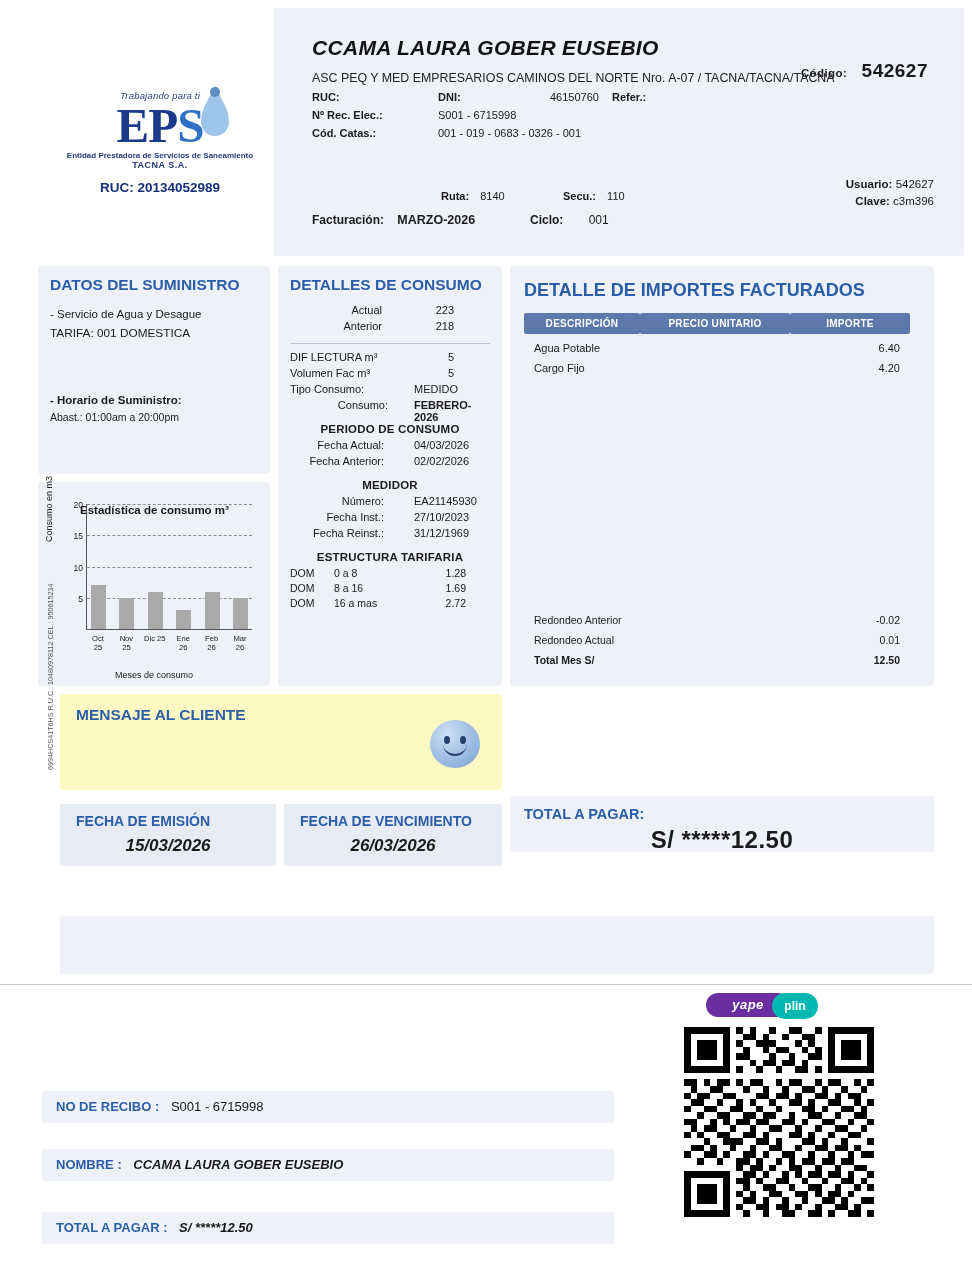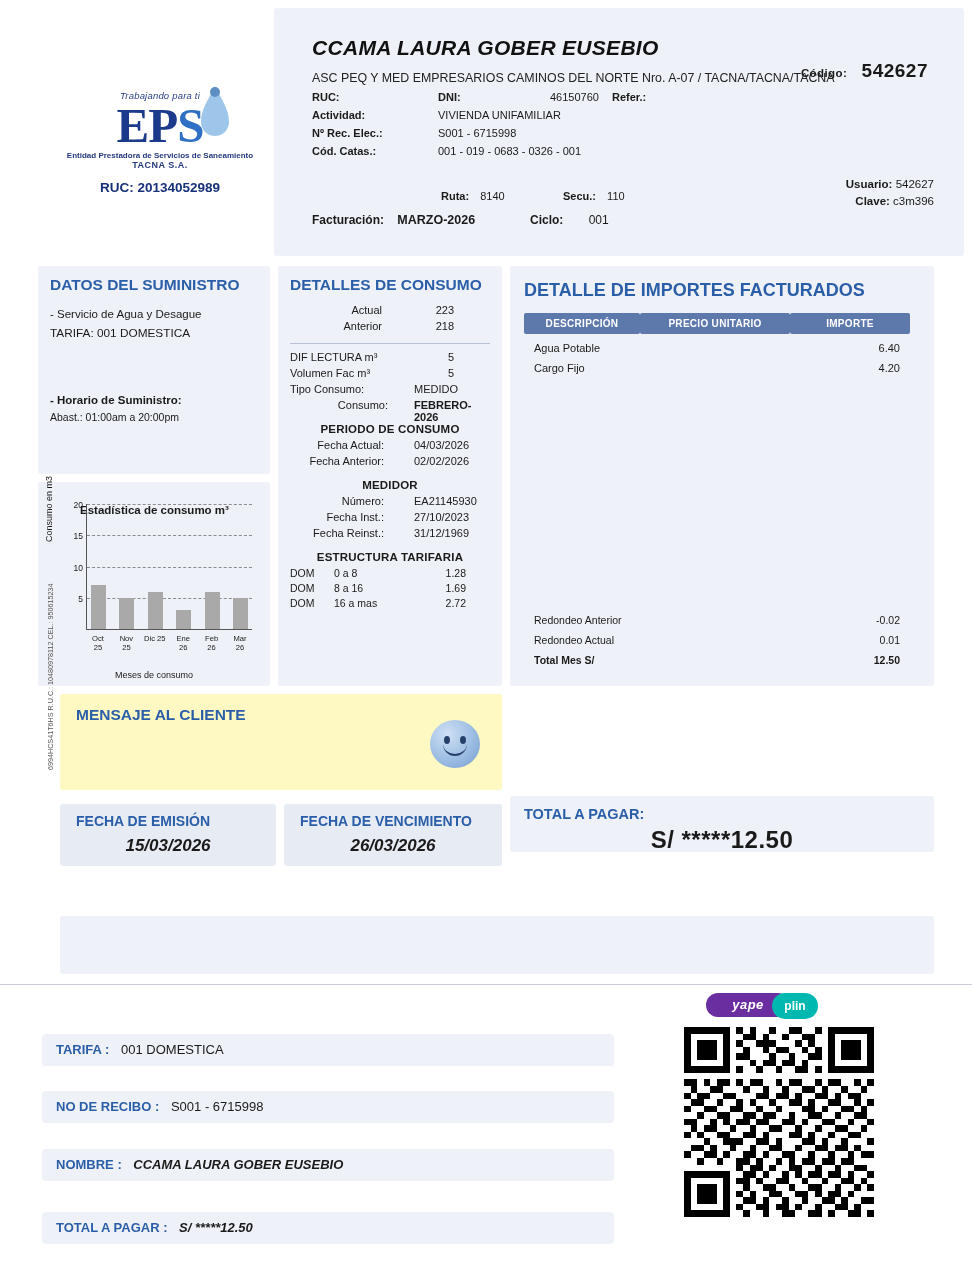--- a/index.html
+++ b/index.html
@@ -169,24 +169,20 @@
     </div>
     <div class="addr">ASC PEQ Y MED EMPRESARIOS CAMINOS DEL NORTE Nro. A-07 / TACNA/TACNA/TACNA</div>
 
     <div class="kv">
       <b>RUC:</b>
       <span class="c2"><b>DNI:</b></span>
       <span class="c3">46150760</span>
       <span style="position:absolute; left:300px;"><b>Refer.:</b></span>
     </div>
 
-    <div class="kv">
-      <b>Actividad:</b>
-      <span class="c2">VIVIENDA UNIFAMILIAR</span>
-    </div>
 
     <div class="kv">
       <b>Nº Rec. Elec.:</b>
       <span class="c2">S001 - 6715998</span>
     </div>
 
     <div class="kv">
       <b>Cód. Catas.:</b>
       <span class="c2">001 - 019 - 0683 - 0326 - 001</span>
     </div>
@@ -385,24 +381,20 @@
   <div class="totalpagar">
     <div class="t">TOTAL A PAGAR:</div>
     <div class="v">S/ *****12.50</div>
   </div>
 
   <div class="informate">¡INFÓRMATE!</div>
   <div class="infobox"></div>
 
   <div class="divider"></div>
 
-  <div class="stub-row r1">
-    <span class="k">TARIFA :</span>
-    <span class="v">001 DOMESTICA</span>
-  </div>
   <div class="stub-row r2">
     <span class="k">NO DE RECIBO :</span>
     <span class="v">S001 - 6715998</span>
   </div>
   <div class="stub-row r3">
     <span class="k">NOMBRE :</span>
     <span class="v it">CCAMA LAURA GOBER EUSEBIO</span>
   </div>
   <div class="stub-row r4">
     <span class="k">TOTAL A PAGAR :</span>

